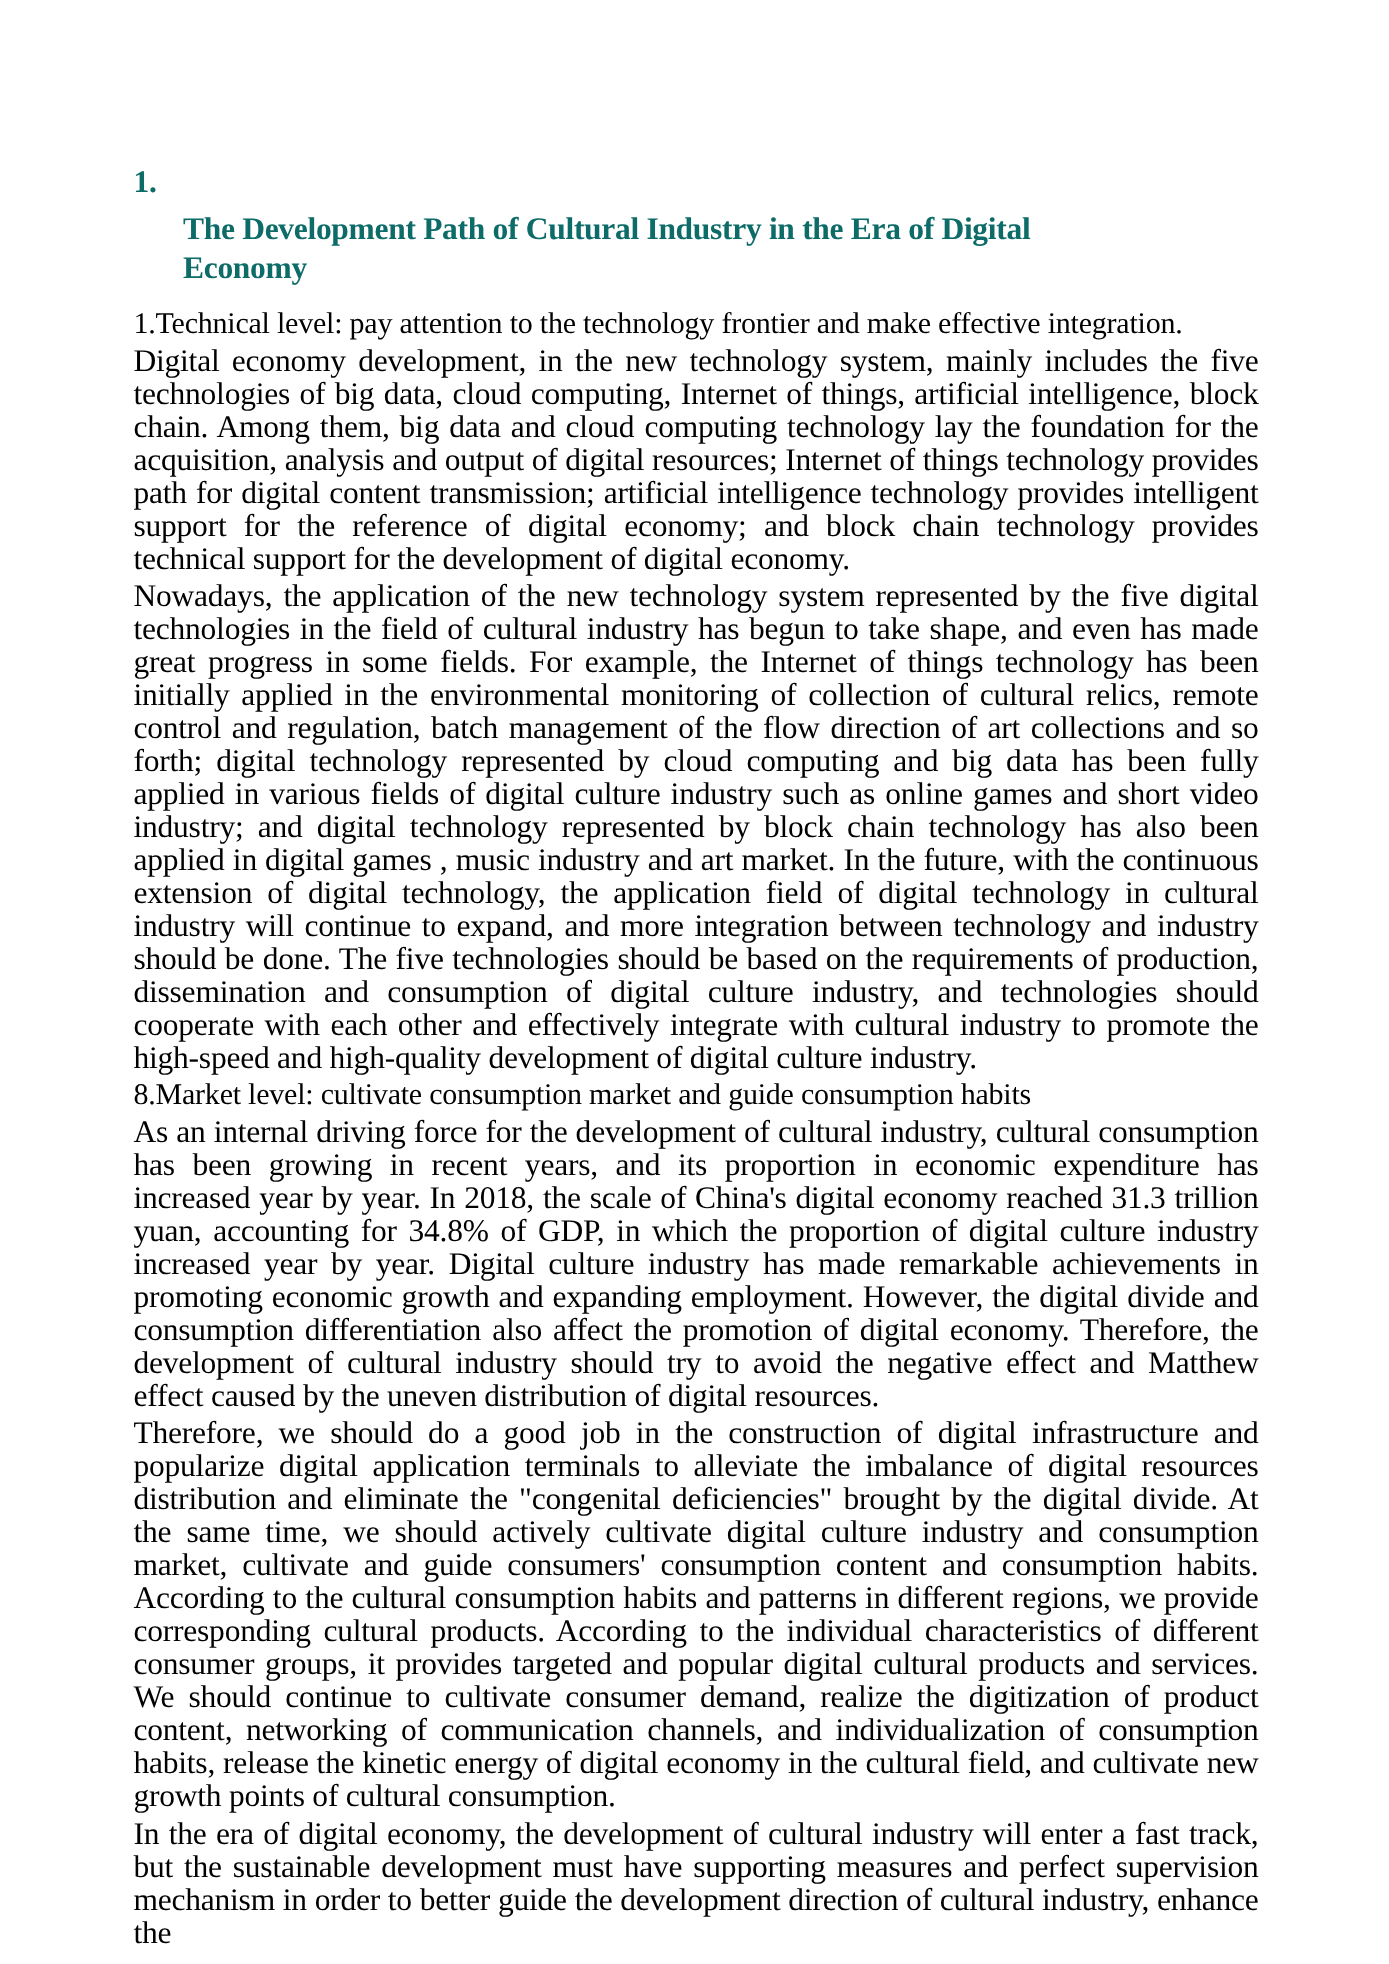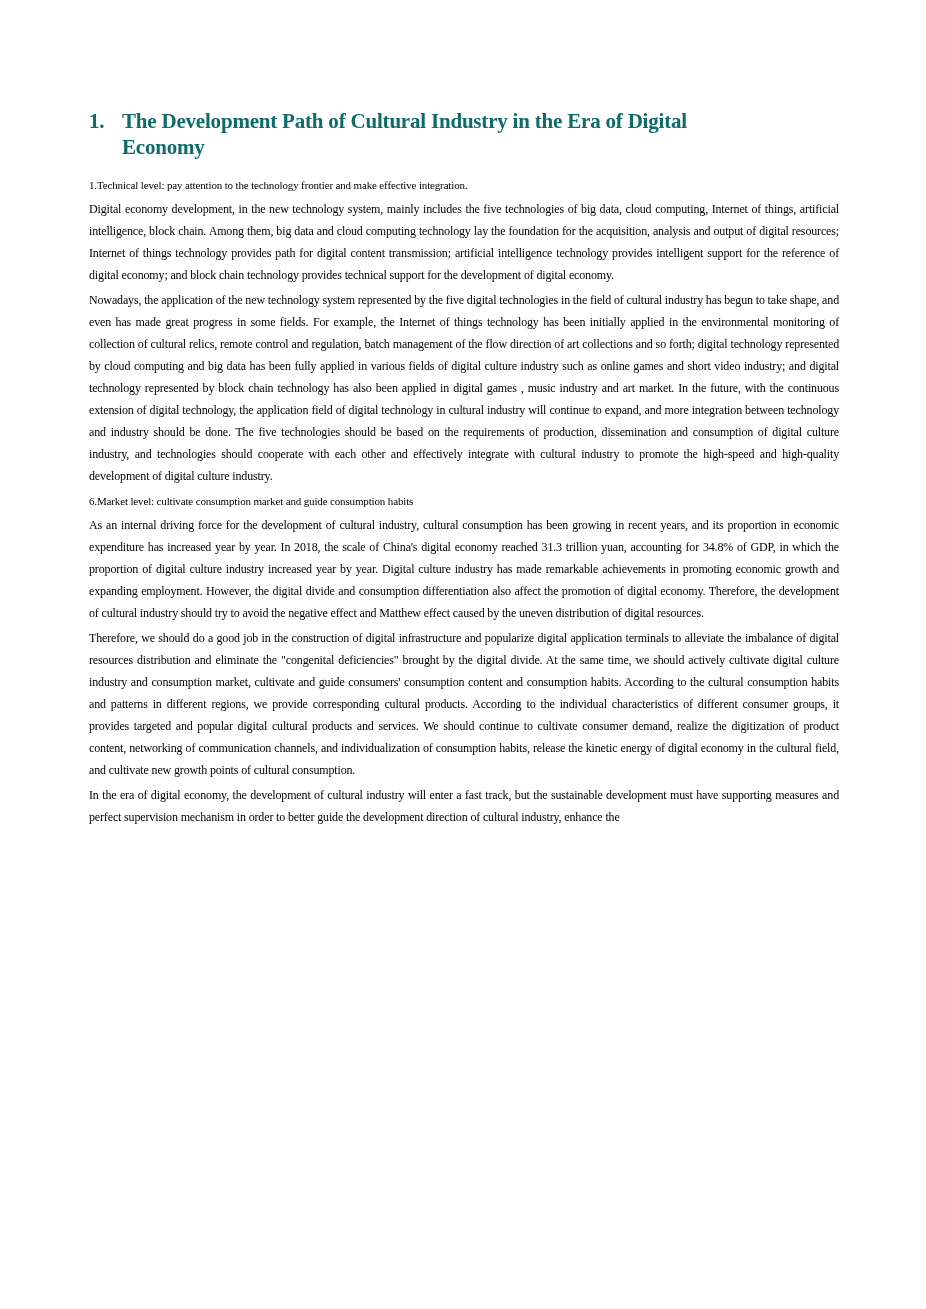--- a/index.html
+++ b/index.html
@@ -31,47 +31,48 @@
       margin: 0 0 14px 0;
       letter-spacing: -0.2px;
     }
     .heading .num {
       width: 33px;
       flex: 0 0 33px;
     }
     .heading .title {
       flex: 1;
       padding-right: 80px;
+      margin-top: 31px;
     }
     .sub {
-      font-size: 11px;
+      font-size: 20px;
       line-height: 22px;
       margin: 0 0 2px 0;
       letter-spacing: -0.15px;
       white-space: nowrap;
     }
     .para {
-      font-size: 12px;
+      font-size: 21px;
       line-height: 22px;
       text-align: justify;
       margin: 0 0 3px 0;
       letter-spacing: -0.15px;
     }
   </style>
 </head>
 <body>
 
 <div class="page">
   <h1 class="heading" style="color: rgb(13, 107, 104);">
     <span class="num">1.</span>
     <span class="title">The Development Path of Cultural Industry in the Era of Digital Economy</span>
   </h1>
 
   <div class="sub">1.Technical level: pay attention to the technology frontier and make effective integration.</div>
   <p class="para">Digital economy development, in the new technology system, mainly includes the five technologies of big data, cloud computing, Internet of things, artificial intelligence, block chain. Among them, big data and cloud computing technology lay the foundation for the acquisition, analysis and output of digital resources; Internet of things technology provides path for digital content transmission; artificial intelligence technology provides intelligent support for the reference of digital economy; and block chain technology provides technical support for the development of digital economy.</p>
   <p class="para">Nowadays, the application of the new technology system represented by the five digital technologies in the field of cultural industry has begun to take shape, and even has made great progress in some fields. For example, the Internet of things technology has been initially applied in the environmental monitoring of collection of cultural relics, remote control and regulation, batch management of the flow direction of art collections and so forth; digital technology represented by cloud computing and big data has been fully applied in various fields of digital culture industry such as online games and short video industry; and digital technology represented by block chain technology has also been applied in digital games , music industry and art market. In the future, with the continuous extension of digital technology, the application field of digital technology in cultural industry will continue to expand, and more integration between technology and industry should be done. The five technologies should be based on the requirements of production, dissemination and consumption of digital culture industry, and technologies should cooperate with each other and effectively integrate with cultural industry to promote the high-speed and high-quality development of digital culture industry.</p>
 
-  <div class="sub">6.Market level: cultivate consumption market and guide consumption habits</div>
+  <div class="sub">8.Market level: cultivate consumption market and guide consumption habits</div>
   <p class="para">As an internal driving force for the development of cultural industry, cultural consumption has been growing in recent years, and its proportion in economic expenditure has increased year by year. In 2018, the scale of China's digital economy reached 31.3 trillion yuan, accounting for 34.8% of GDP, in which the proportion of digital culture industry increased year by year. Digital culture industry has made remarkable achievements in promoting economic growth and expanding employment. However, the digital divide and consumption differentiation also affect the promotion of digital economy. Therefore, the development of cultural industry should try to avoid the negative effect and Matthew effect caused by the uneven distribution of digital resources.</p>
   <p class="para">Therefore, we should do a good job in the construction of digital infrastructure and popularize digital application terminals to alleviate the imbalance of digital resources distribution and eliminate the "congenital deficiencies" brought by the digital divide. At the same time, we should actively cultivate digital culture industry and consumption market, cultivate and guide consumers' consumption content and consumption habits. According to the cultural consumption habits and patterns in different regions, we provide corresponding cultural products. According to the individual characteristics of different consumer groups, it provides targeted and popular digital cultural products and services. We should continue to cultivate consumer demand, realize the digitization of product content, networking of communication channels, and individualization of consumption habits, release the kinetic energy of digital economy in the cultural field, and cultivate new growth points of cultural consumption.</p>
 
   <p class="para">In the era of digital economy, the development of cultural industry will enter a fast track, but the sustainable development must have supporting measures and perfect supervision mechanism in order to better guide the development direction of cultural industry, enhance the</p>
 </div>
 
 </body></html>

